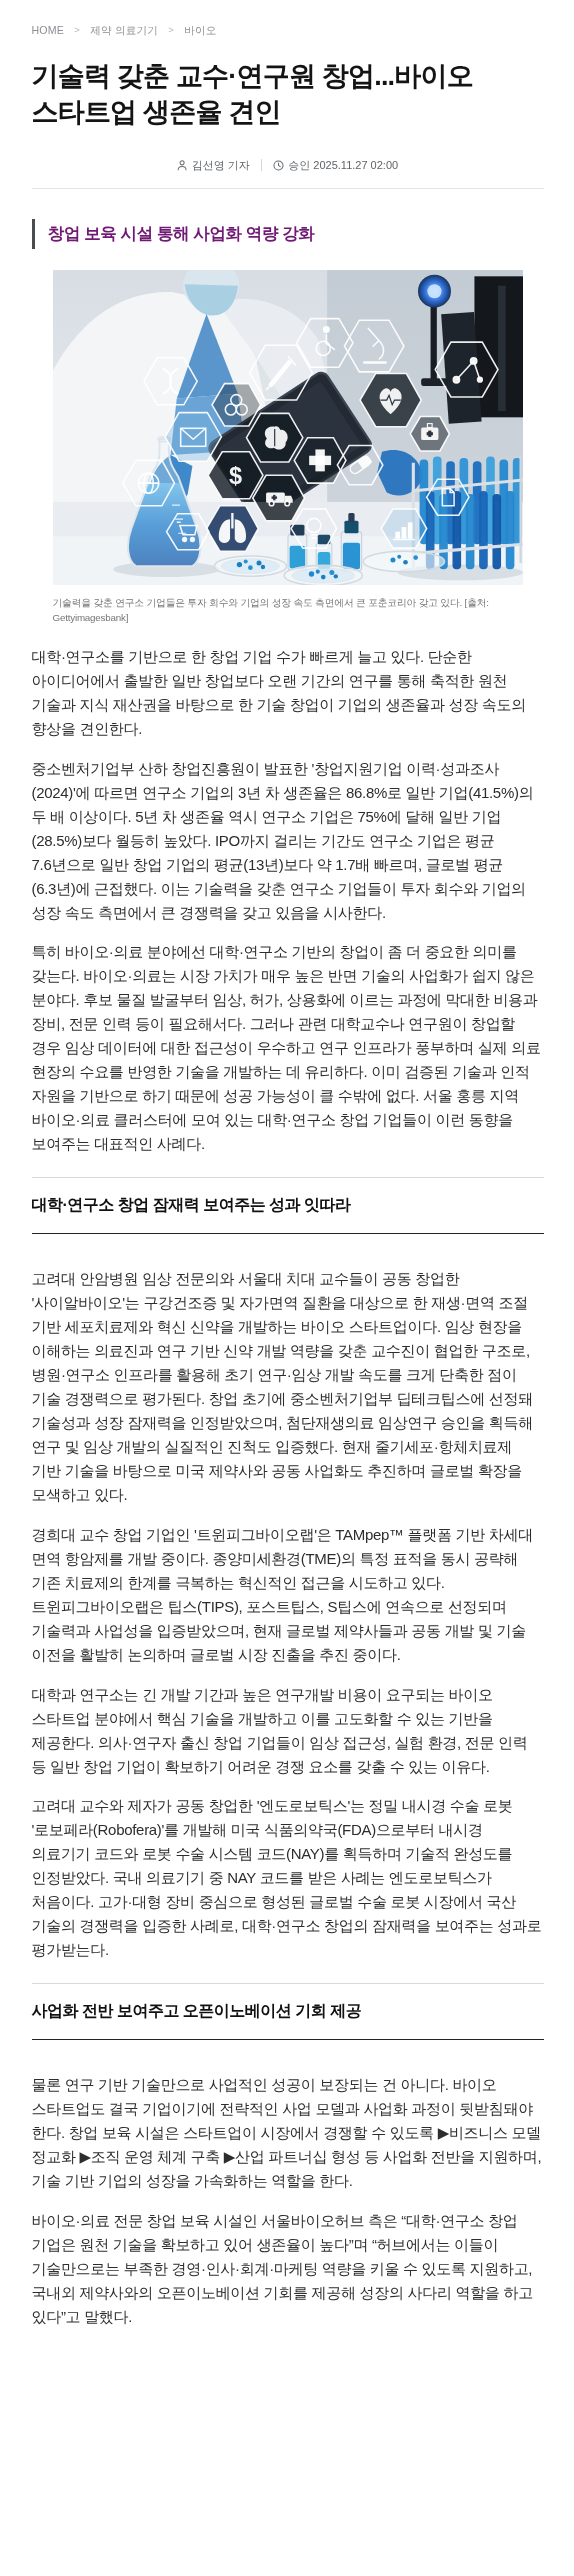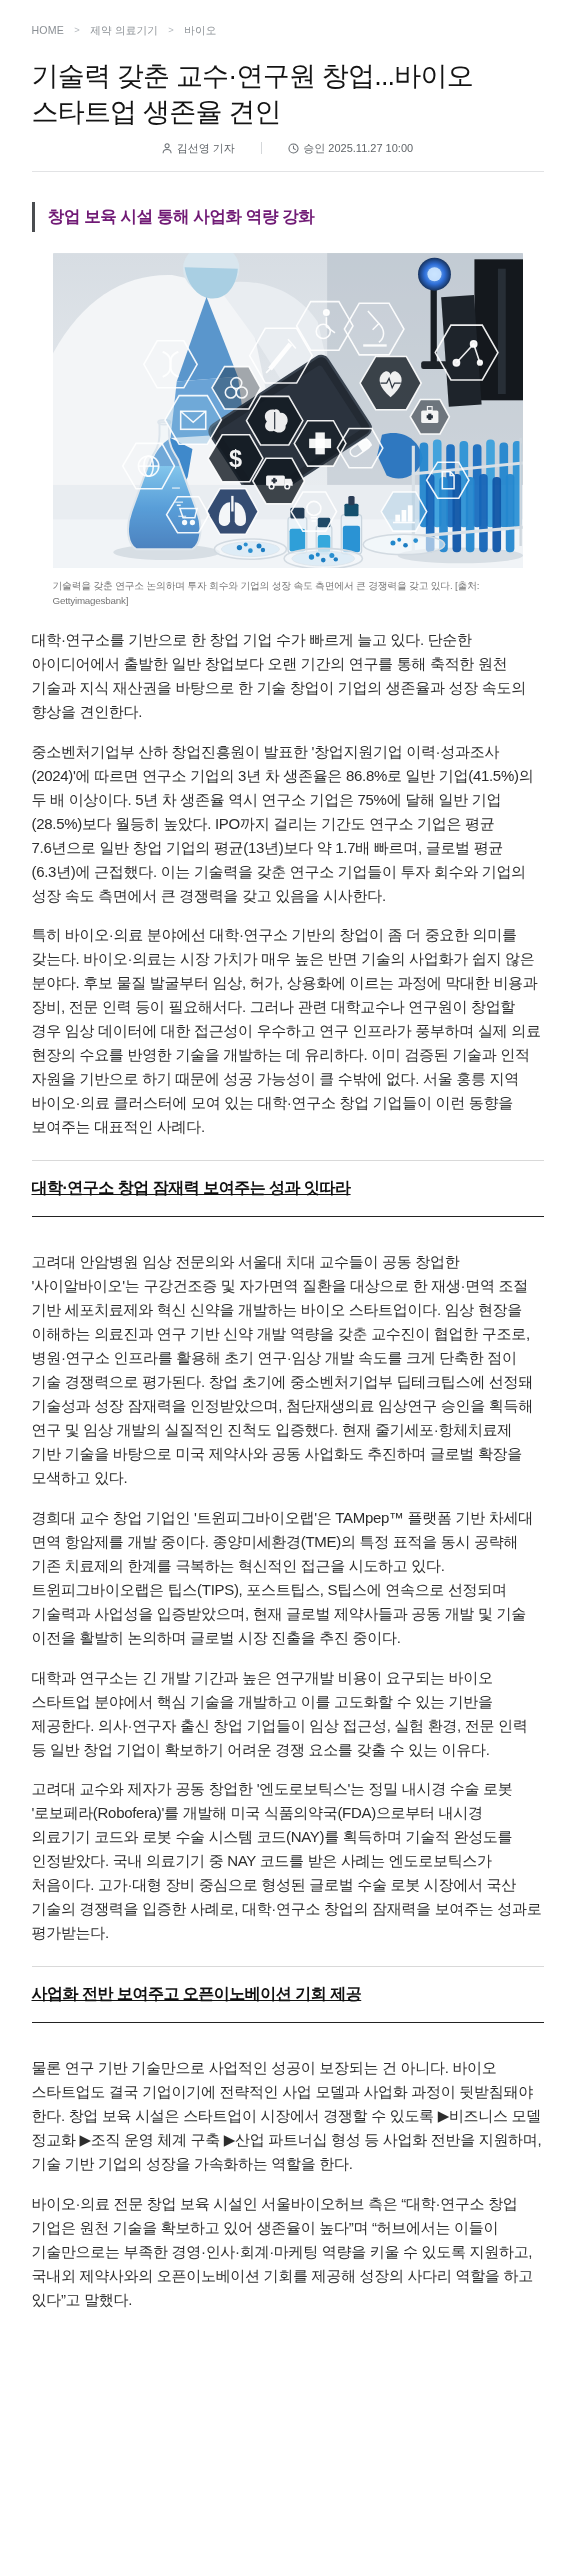--- a/index.html
+++ b/index.html
@@ -7,41 +7,41 @@
     width:575px;height:2576px;overflow:hidden;background:#ffffff;
     font-family:"Liberation Sans","DejaVu Sans",sans-serif;
     -webkit-font-smoothing:antialiased;
   }
   .container{width:512px;margin:0 auto;}
   
   .breadcrumb{padding-top:23.5px;font-size:10.6px;color:#8a8f94;display:flex;gap:10.2px;letter-spacing:0.2px;}
   .breadcrumb a{color:#8a8f94;text-decoration:none;cursor:pointer;}
   .crumb-sep{color:#b3b8bd;font-size:9.4px;}
   
-  .headline{margin:20.4px 0 0 0;font-size:27px;line-height:36px;font-weight:400;color:#141414;letter-spacing:-0.8px;word-break:keep-all;}
-  
-  .byline{margin-top:11px;display:flex;justify-content:center;align-items:center;gap:26px;font-size:11px;color:#5f6468;}
+  .headline{margin:20.4px 0 0 0;font-size:27px;line-height:36px;font-weight:700;color:#141414;letter-spacing:-0.8px;word-break:keep-all;}
+  
+  .byline{margin-top:28px;display:flex;justify-content:center;align-items:center;gap:11px;font-size:11px;color:#5f6468;}
   .byline .seg{display:flex;align-items:center;gap:4.7px;}
   .byline .vbar{width:0.8px;height:11.8px;background:#d4d7da;}
   .byline svg{display:block;}
   
   .top-divider{border:none;border-top:0.8px solid #e2e3e5;margin:15px 0 0 0;}
   
   .subhead{margin-top:30px;border-left:3.1px solid #4a4d50;padding:1.6px 0 1.6px 13.3px;font-size:16.5px;line-height:27px;font-weight:700;color:#701a75;letter-spacing:-0.4px;}
   
   .hero-figure{margin:21px auto 0 auto;width:470px;}
   .hero-figure svg{display:block;border-radius:0.8px;}
   .caption{margin-top:10.2px;font-size:9.8px;line-height:15px;color:#757575;letter-spacing:-0.2px;}
   
   .article-body{margin-top:19.6px;font-size:15px;line-height:24px;color:#2d2d2d;letter-spacing:-0.3px;word-break:keep-all;}
   .article-body .body-paragraph{margin:0 0 15.7px 0;}
   .article-body .section-heading{
     margin:21px 0 33px 0;padding:16.5px 0 18px 0;
     border-top:0.8px solid #d9d9d9;border-bottom:1.6px solid #222222;
-    font-size:16px;font-weight:700;color:#111111;letter-spacing:-0.5px;line-height:20.4px;text-decoration:underline;
+    font-size:16px;font-weight:700;color:#111111;letter-spacing:-0.5px;line-height:20.4px;
   }
 </style>
 </head>
 <body>
 
 <div class="container">
 
   <nav class="breadcrumb">
     <a>HOME</a>
     <span class="crumb-sep">&gt;</span>
@@ -59,21 +59,21 @@
         <path d="M1.4 13 C1.4 9.6 4 8.2 6.5 8.2 C9 8.2 11.6 9.6 11.6 13" fill="none" stroke="#6a6f74" stroke-width="1.3"></path>
       </svg>
       <span>김선영 기자</span>
     </span>
     <span class="vbar"></span>
     <span class="seg">
       <svg width="11" height="11" viewBox="0 0 14 14">
         <circle cx="7" cy="7" r="5.8" fill="none" stroke="#6a6f74" stroke-width="1.3"></circle>
         <path d="M7 3.8 L7 7 L9.4 8.4" fill="none" stroke="#6a6f74" stroke-width="1.3" stroke-linecap="round"></path>
       </svg>
-      <span>승인 2025.11.27 10:00</span>
+      <span>승인 2025.11.27 02:00</span>
     </span>
   </div>
 
   <hr class="top-divider">
 
   <div class="subhead">창업 보육 시설 통해 사업화 역량 강화</div>
 
   <figure class="hero-figure" style="margin-top:21px;margin-bottom:0;">
     <svg width="470" height="315" viewBox="0 0 600 402" role="img">
       <defs>
@@ -318,21 +318,21 @@
           <rect x="453" y="322" width="6" height="21" fill="rgba(255,255,255,0.95)" stroke="none"></rect>
           <line x1="434" y1="344" x2="462" y2="344"></line>
         </g>
         <g>
           <polygon points="531,290 518,313 491,313 477,290 491,267 518,267"></polygon>
           <path d="M497,279 L507,279 L512,284 L512,301 L497,301 Z"></path>
           <path d="M507,279 L507,284 L512,284"></path>
         </g>
       </g>
     </svg>
-    <figcaption class="caption">기술력을 갖춘 연구소 논의하며 투자 회수와 기업의 성장 속도 측면에서 큰 경쟁력을 갖고 있다. [출처: Gettyimagesbank]</figcaption>
+    <figcaption class="caption">기술력을 갖춘 연구소 기업들은 투자 회수와 기업의 성장 속도 측면에서 큰 포춘코리아 갖고 있다. [출처: Gettyimagesbank]</figcaption>
   </figure>
 
   <div class="article-body">
       <p class="body-paragraph">대학·연구소를 기반으로 한 창업 기업 수가 빠르게 늘고 있다. 단순한 아이디어에서 출발한 일반 창업보다 오랜 기간의 연구를 통해 축적한 원천 기술과 지식 재산권을 바탕으로 한 기술 창업이 기업의 생존율과 성장 속도의 향상을 견인한다.</p>
       <p class="body-paragraph">중소벤처기업부 산하 창업진흥원이 발표한 '창업지원기업 이력·성과조사(2024)'에 따르면 연구소 기업의 3년 차 생존율은 86.8%로 일반 기업(41.5%)의 두 배 이상이다. 5년 차 생존율 역시 연구소 기업은 75%에 달해 일반 기업(28.5%)보다 월등히 높았다. IPO까지 걸리는 기간도 연구소 기업은 평균 7.6년으로 일반 창업 기업의 평균(13년)보다 약 1.7배 빠르며, 글로벌 평균(6.3년)에 근접했다. 이는 기술력을 갖춘 연구소 기업들이 투자 회수와 기업의 성장 속도 측면에서 큰 경쟁력을 갖고 있음을 시사한다.</p>
       <p class="body-paragraph">특히 바이오·의료 분야에선 대학·연구소 기반의 창업이 좀 더 중요한 의미를 갖는다. 바이오·의료는 시장 가치가 매우 높은 반면 기술의 사업화가 쉽지 않은 분야다. 후보 물질 발굴부터 임상, 허가, 상용화에 이르는 과정에 막대한 비용과 장비, 전문 인력 등이 필요해서다. 그러나 관련 대학교수나 연구원이 창업할 경우 임상 데이터에 대한 접근성이 우수하고 연구 인프라가 풍부하며 실제 의료 현장의 수요를 반영한 기술을 개발하는 데 유리하다. 이미 검증된 기술과 인적 자원을 기반으로 하기 때문에 성공 가능성이 클 수밖에 없다. 서울 홍릉 지역 바이오·의료 클러스터에 모여 있는 대학·연구소 창업 기업들이 이런 동향을 보여주는 대표적인 사례다.</p>
       <h2 class="section-heading">대학·연구소 창업 잠재력 보여주는 성과 잇따라</h2>
       <p class="body-paragraph">고려대 안암병원 임상 전문의와 서울대 치대 교수들이 공동 창업한 '사이알바이오'는 구강건조증 및 자가면역 질환을 대상으로 한 재생·면역 조절 기반 세포치료제와 혁신 신약을 개발하는 바이오 스타트업이다. 임상 현장을 이해하는 의료진과 연구 기반 신약 개발 역량을 갖춘 교수진이 협업한 구조로, 병원·연구소 인프라를 활용해 초기 연구·임상 개발 속도를 크게 단축한 점이 기술 경쟁력으로 평가된다. 창업 초기에 중소벤처기업부 딥테크팁스에 선정돼 기술성과 성장 잠재력을 인정받았으며, 첨단재생의료 임상연구 승인을 획득해 연구 및 임상 개발의 실질적인 진척도 입증했다. 현재 줄기세포·항체치료제 기반 기술을 바탕으로 미국 제약사와 공동 사업화도 추진하며 글로벌 확장을 모색하고 있다.</p>
       <p class="body-paragraph">경희대 교수 창업 기업인 '트윈피그바이오랩'은 TAMpep™ 플랫폼 기반 차세대 면역 항암제를 개발 중이다. 종양미세환경(TME)의 특정 표적을 동시 공략해 기존 치료제의 한계를 극복하는 혁신적인 접근을 시도하고 있다. 트윈피그바이오랩은 팁스(TIPS), 포스트팁스, S팁스에 연속으로 선정되며 기술력과 사업성을 입증받았으며, 현재 글로벌 제약사들과 공동 개발 및 기술 이전을 활발히 논의하며 글로벌 시장 진출을 추진 중이다.</p>
       <p class="body-paragraph">대학과 연구소는 긴 개발 기간과 높은 연구개발 비용이 요구되는 바이오 스타트업 분야에서 핵심 기술을 개발하고 이를 고도화할 수 있는 기반을 제공한다. 의사·연구자 출신 창업 기업들이 임상 접근성, 실험 환경, 전문 인력 등 일반 창업 기업이 확보하기 어려운 경쟁 요소를 갖출 수 있는 이유다.</p>

